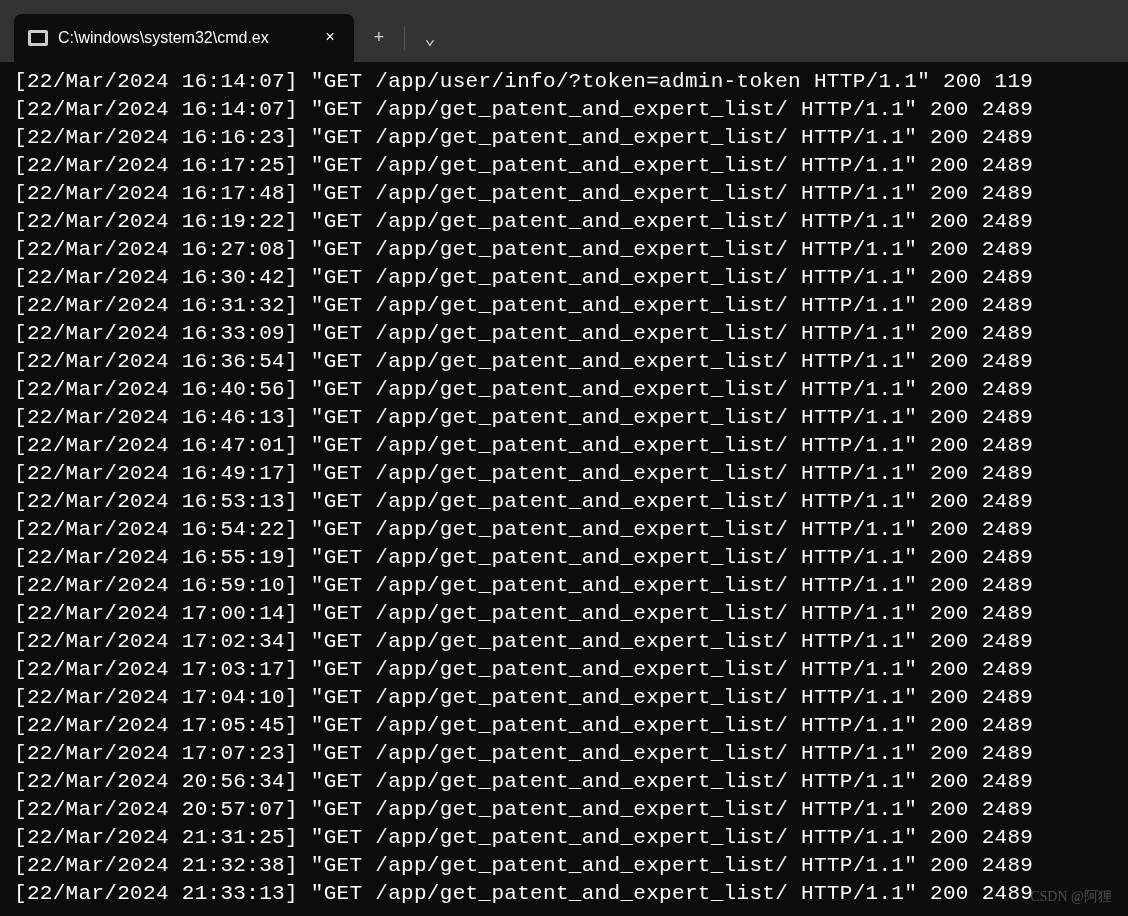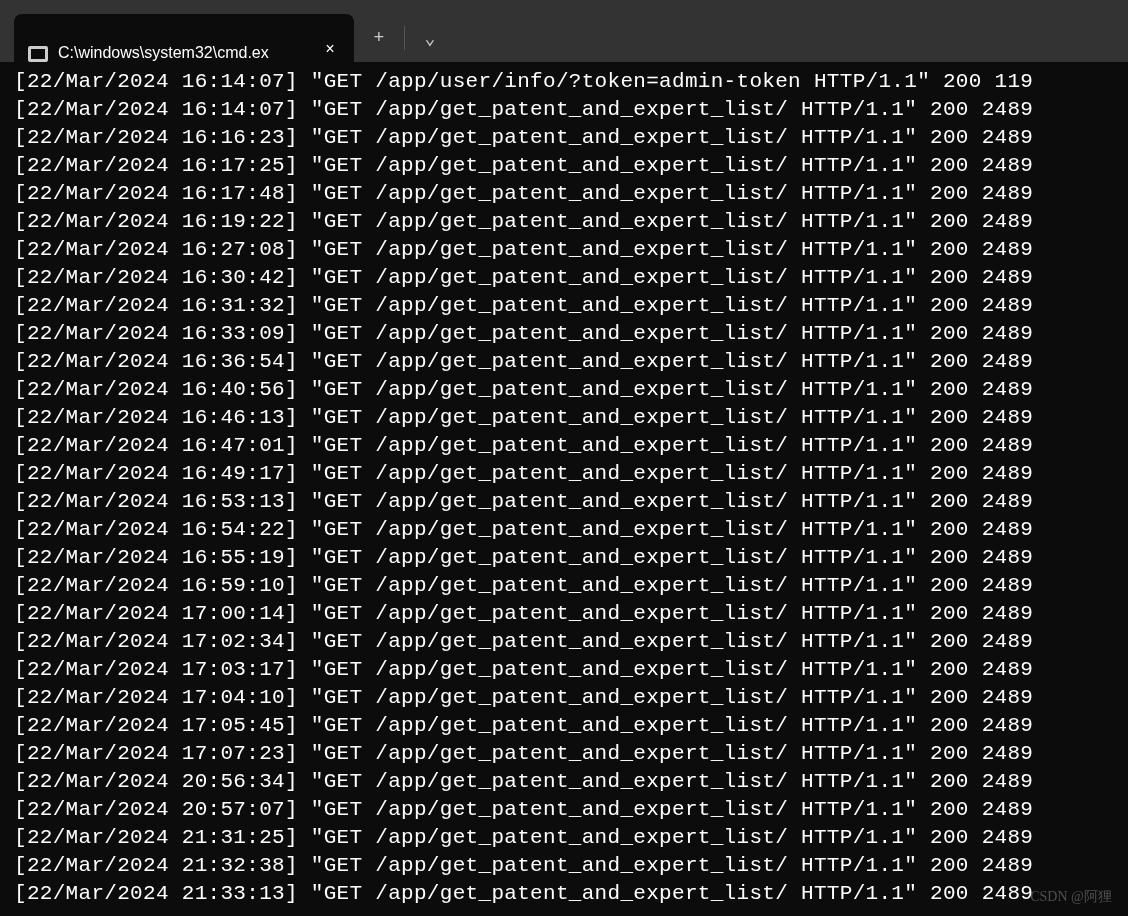--- a/index.html
+++ b/index.html
@@ -13,21 +13,21 @@
     }
     .titlebar {
       display: flex;
       align-items: center;
       height: 62px;
       background: #333333;
       position: relative;
     }
     .tab {
       display: flex;
-      align-items: flex-end;
+      align-items: center;
       height: 48px;
       background: #0c0c0c;
       border-top-left-radius: 8px;
       border-top-right-radius: 8px;
       padding: 0 12px 0 14px;
       margin-left: 14px;
       margin-top: 14px;
       gap: 10px;
       width: 340px;
     }

